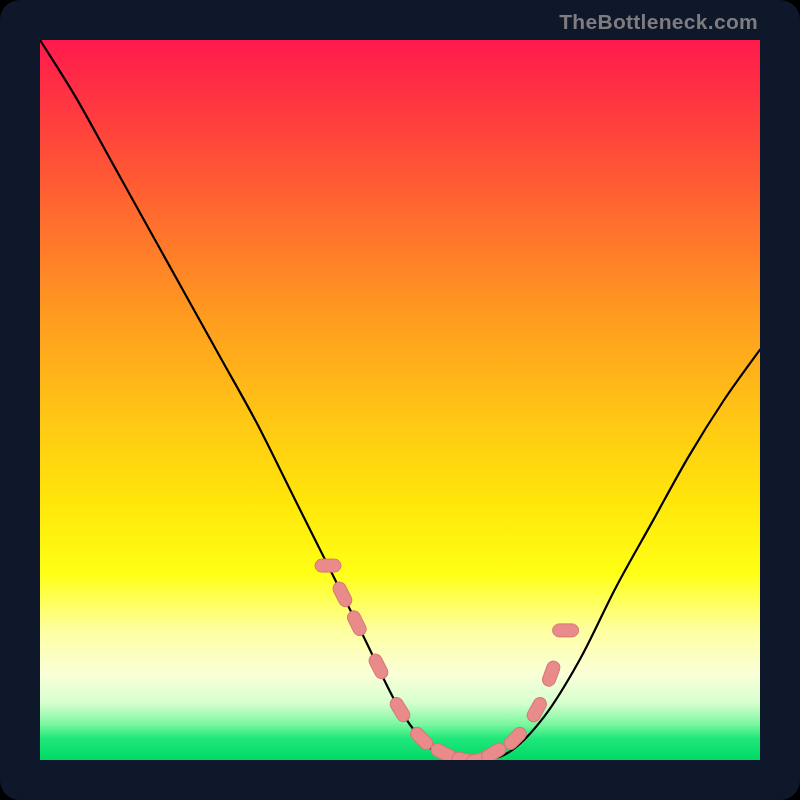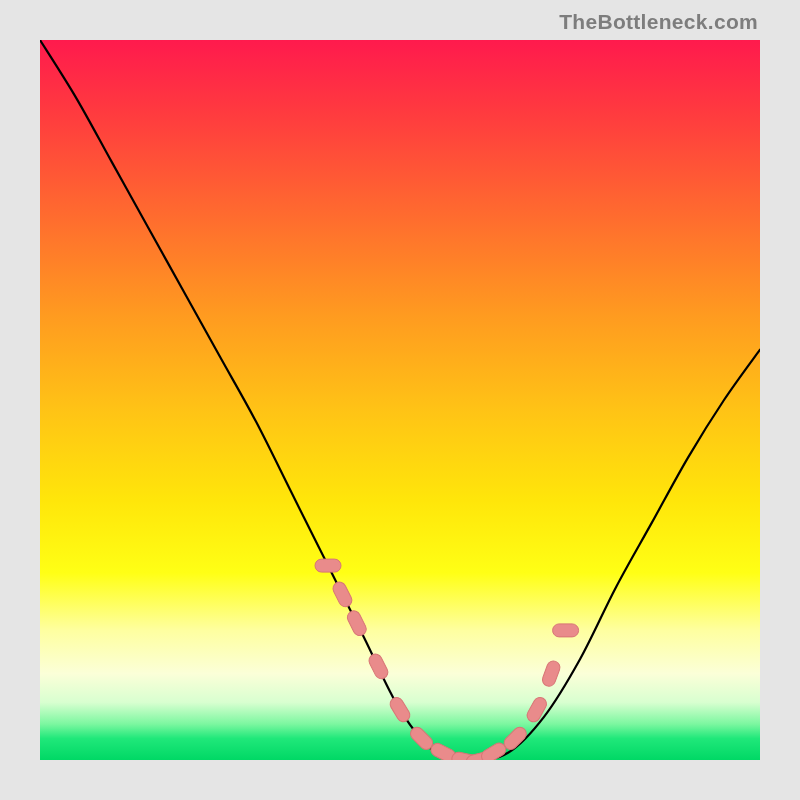--- a/index.html
+++ b/index.html
@@ -10,21 +10,22 @@
     background: #000;
     overflow: hidden;
     font-family: Arial, Helvetica, sans-serif;
   }
   .frame {
     position: absolute;
     top: 0;
     left: 0;
     width: 800px;
     height: 800px;
-    background: #e5e5e5;
+    background: #0f172a;
+    border-radius: 20px;
   }
   .plot-area {
     position: absolute;
     top: 40px;
     left: 40px;
     width: 720px;
     height: 720px;
     overflow: hidden;
   }
   .gradient {

